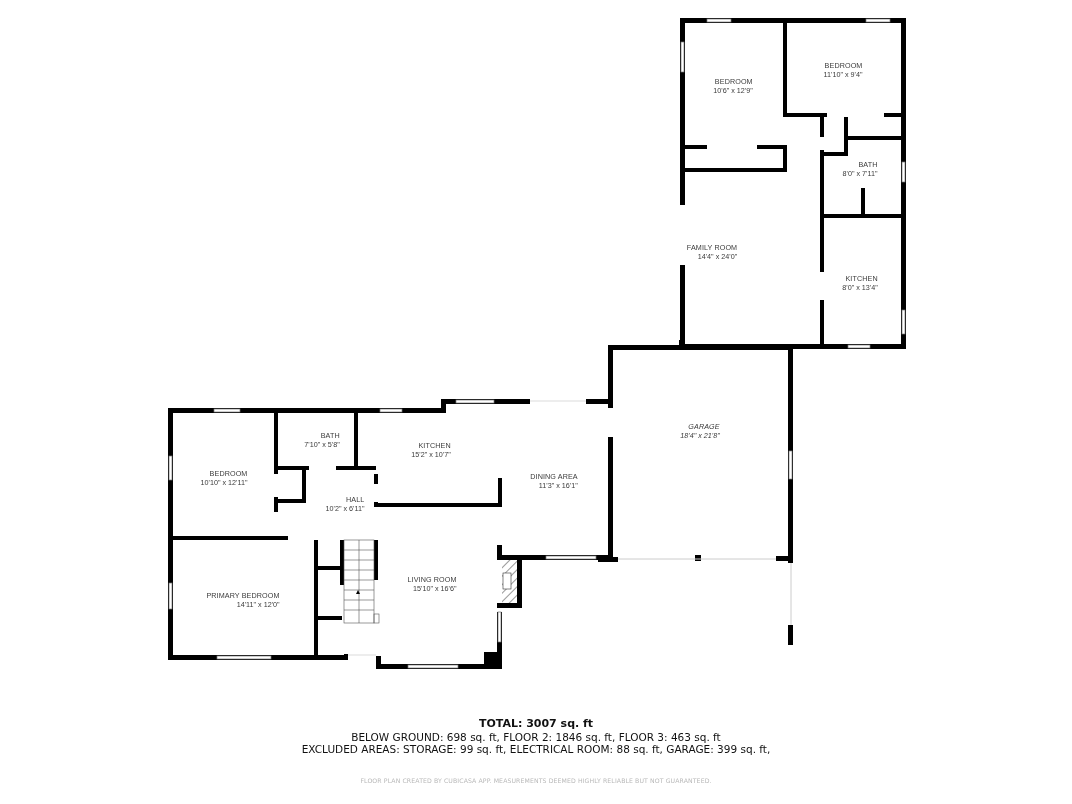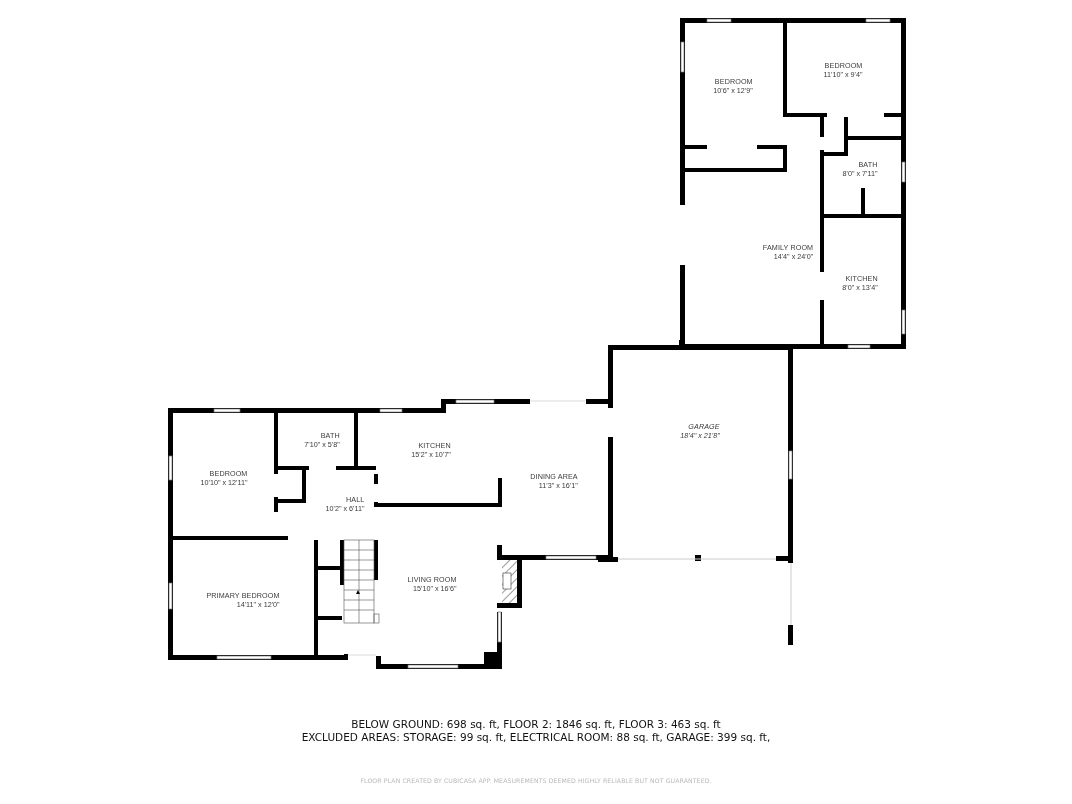--- a/index.html
+++ b/index.html
@@ -179,21 +179,21 @@
     <span class="dims">10'6" x 12'9"</span>
   </div>
   <div class="room-label" style="left:843px;top:70px;">
     <span class="name">BEDROOM</span>
     <span class="dims">11'10" x 9'4"</span>
   </div>
   <div class="room-label" style="left:860px;top:169px;">
     <span class="name">BATH</span>
     <span class="dims">8'0" x 7'11"</span>
   </div>
-  <div class="room-label" style="left:788px;top:252px;">
+  <div class="room-label" style="left:712px;top:252px;">
     <span class="name">FAMILY ROOM</span>
     <span class="dims">14'4" x 24'0"</span>
   </div>
   <div class="room-label" style="left:860px;top:283px;">
     <span class="name">KITCHEN</span>
     <span class="dims">8'0" x 13'4"</span>
   </div>
   <div class="room-label" style="left:700px;top:431px;font-style:italic;">
     <span class="name">GARAGE</span>
     <span class="dims">18'4" x 21'8"</span>
@@ -222,17 +222,18 @@
     <span class="name">LIVING ROOM</span>
     <span class="dims">15'10" x 16'6"</span>
   </div>
   <div class="room-label" style="left:243px;top:600px;">
     <span class="name">PRIMARY BEDROOM</span>
     <span class="dims">14'11" x 12'0"</span>
   </div>
 </div>
 
 <div class="summary" style="top:718px;">
+  <div class="total">TOTAL: 3007 sq. ft</div>
   <div>BELOW GROUND: 698 sq. ft, FLOOR 2: 1846 sq. ft, FLOOR 3: 463 sq. ft</div>
   <div>EXCLUDED AREAS: STORAGE: 99 sq. ft, ELECTRICAL ROOM: 88 sq. ft, GARAGE: 399 sq. ft,</div>
 </div>
 
 <div class="disclaimer">FLOOR PLAN CREATED BY CUBICASA APP. MEASUREMENTS DEEMED HIGHLY RELIABLE BUT NOT GUARANTEED.</div>
 
 </body></html>

